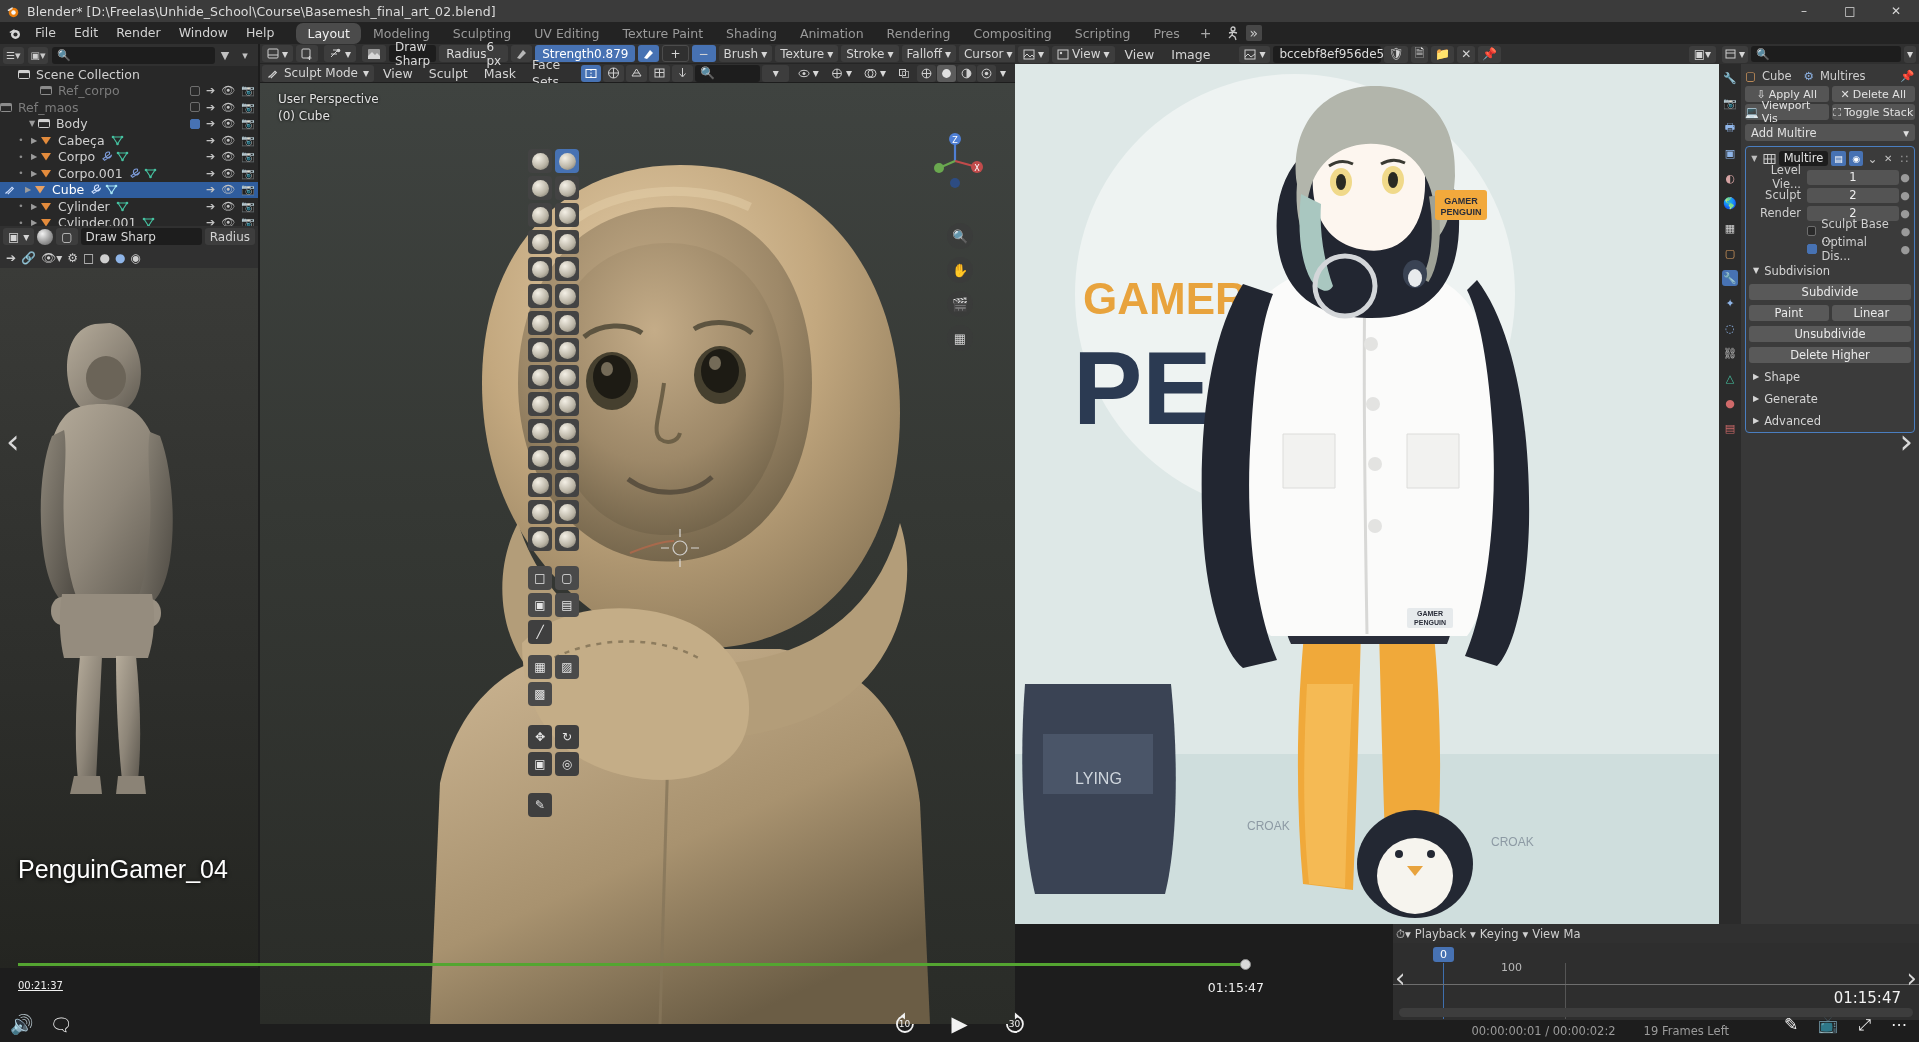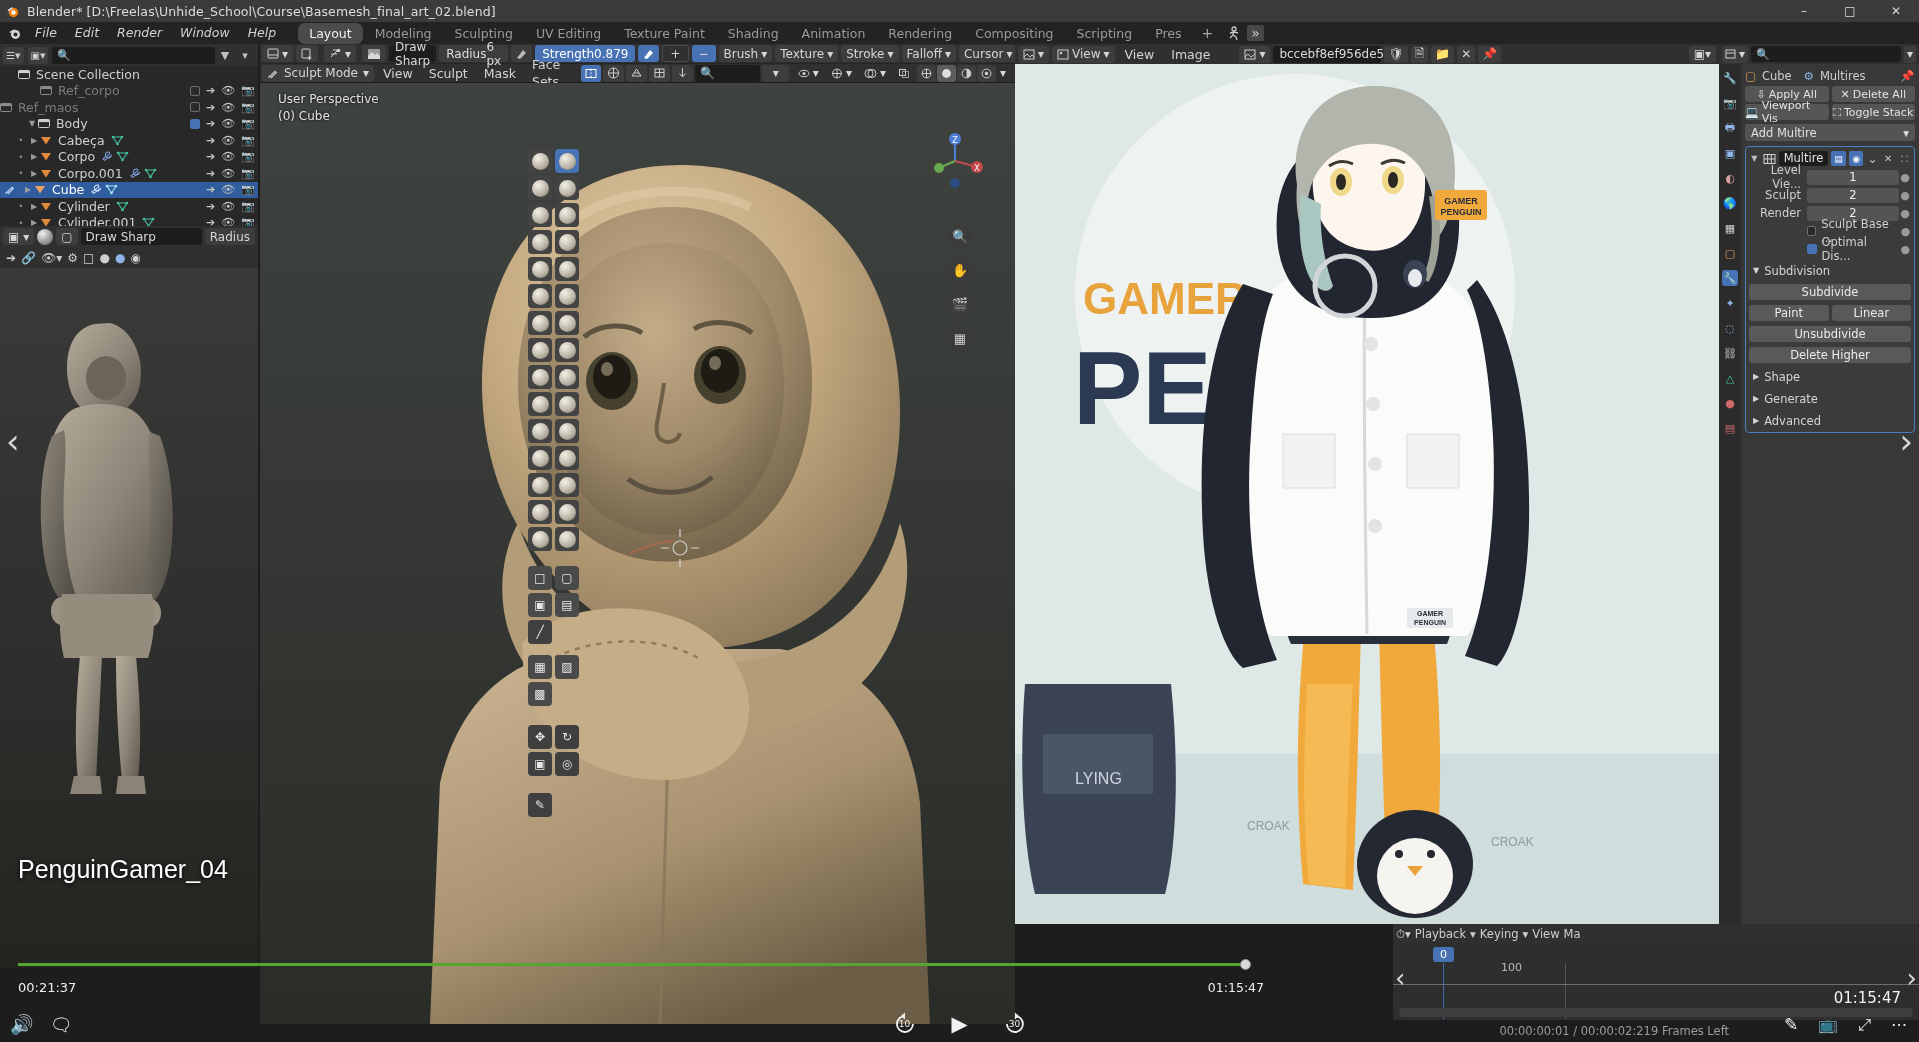--- a/index.html
+++ b/index.html
@@ -15,21 +15,21 @@
   .winbtns { position:absolute; right:0; top:0; height:22px; display:flex; }
   .winbtns div { width:46px; height:22px; display:flex; align-items:center; justify-content:center;
     color:#d8d8d8; font-size:12px; }
 
   
   .topbar { position:absolute; left:0; top:22px; width:1919px; height:22px;
     background:#232323; display:flex; align-items:center; }
   .blogo { width:22px; height:20px; display:flex; align-items:center; justify-content:center;
      margin-left:4px; }
   .menu { display:flex; align-items:center; }
-  .menu span { padding:0 9px; font-size:12.5px; color:#d2d2d2; line-height:20px;font-style:italic; }
+  .menu span { padding:0 9px; font-size:12.5px; color:#d2d2d2; line-height:20px; }
   .wstabs { display:flex; align-items:center; margin-left:13px; }
   .wstab { padding:2px 11px; font-size:12.5px; color:#9a9a9a; line-height:17px;
     border-radius:7px; margin-right:1px; white-space:nowrap;}
   .wstab.active { background:#4b4b4b; color:#f0f0f0; }
   .wsplus { padding:0 8px; color:#a8a8a8; font-size:14px; }
   .topright { position:absolute; right:0; top:22px; height:22px; display:flex; align-items:center; }
   .scenefield, .viewlayerfield { display:flex; align-items:center; background:#303030;
     border-radius:3px; height:17px; margin-right:3px; }
   .scenefield .ic, .viewlayerfield .ic { width:18px; text-align:center; color:#b9b9b9; font-size:11px;}
   .scenefield .tx, .viewlayerfield .tx { padding:0 40px 0 2px; font-size:12px; color:#d9d9d9;}
@@ -164,21 +164,21 @@
      display:flex; align-items:center; justify-content:flex-end; padding-right:14px; gap:16px;
      font-size:11.5px; color:#9b9b9b; }
 
   
   .vidtitle { position:absolute; left:18px; top:855px; font-size:25px; color:#ffffff;
      font-family:"Liberation Sans", sans-serif; text-shadow:0 1px 4px #000; }
   .vidprog { position:absolute; left:18px; top:963px; width:1228px; height:3px; background:#4a4a4a; }
   .vidprog .fill { position:absolute; left:0; top:0; height:3px; background:#54a531; width:1226px; }
   .vidprog .knob { position:absolute; top:-4px; width:11px; height:11px; border-radius:50%;
      background:#d9d9d9; border:1px solid #8d8d8d; }
-  .vidtime { position:absolute; left:18px; top:980px; font-size:13px; color:#f0f0f0; }
+  .vidtime { position:absolute; left:18px; top:980px; font-size:10px; color:#f0f0f0;text-decoration:underline; }
   .vidtime2 { position:absolute; right:26px; top:980px; font-size:12.5px; color:#f0f0f0; }
   .vidctrls { position:absolute; left:0; top:1006px; width:1919px; height:36px;
      display:flex; align-items:center; }
   .vc { display:flex; align-items:center; justify-content:center; color:#f2f2f2; }
   .vleft { position:absolute; left:10px; display:flex; align-items:center; gap:16px; }
   .vcenter { position:absolute; left:50%; transform:translateX(-50%); display:flex;
      align-items:center; gap:34px; }
   .vright { position:absolute; right:12px; display:flex; align-items:center; gap:20px; }
   .navarrow { position:absolute; color:#d8d8d8; font-size:26px; line-height:26px; }
   svg { display:block; }
@@ -1293,19 +1293,19 @@
           <span style="position:absolute;left:0;top:8px;width:26px;text-align:center;font-size:9px;color:#f2f2f2">30</span>
         </span>
       </div>
       <div class="vright">
         <span class="vc" style="font-size:17px">✎</span>
         <span class="vc" style="font-size:16px">📺</span>
         <span class="vc" style="font-size:16px">⤢</span>
         <span class="vc" style="font-size:16px">⋯</span>
       </div>
     </div>
-    <div style="position:absolute;right:190px;top:1024px;font-size:11.5px;color:#9b9b9b;display:flex;gap:0;">
+    <div style="position:absolute;right:190px;top:1024px;font-size:11.5px;color:#9b9b9b;display:flex;gap:28px;">
       <span>00:00:00:01 / 00:00:02:2</span>
       <span>19  Frames Left</span>
     </div>
   </div>
 
 </div>
 
 </body></html>

